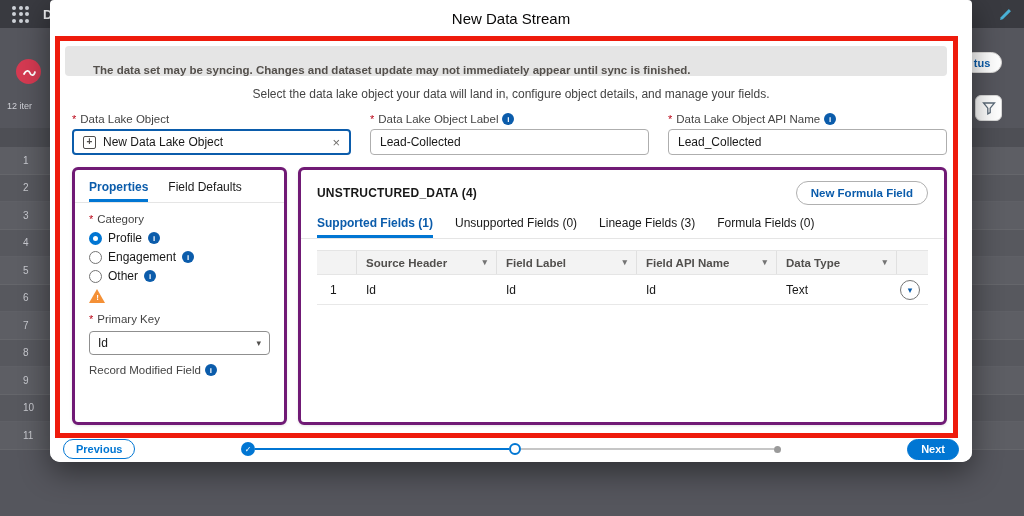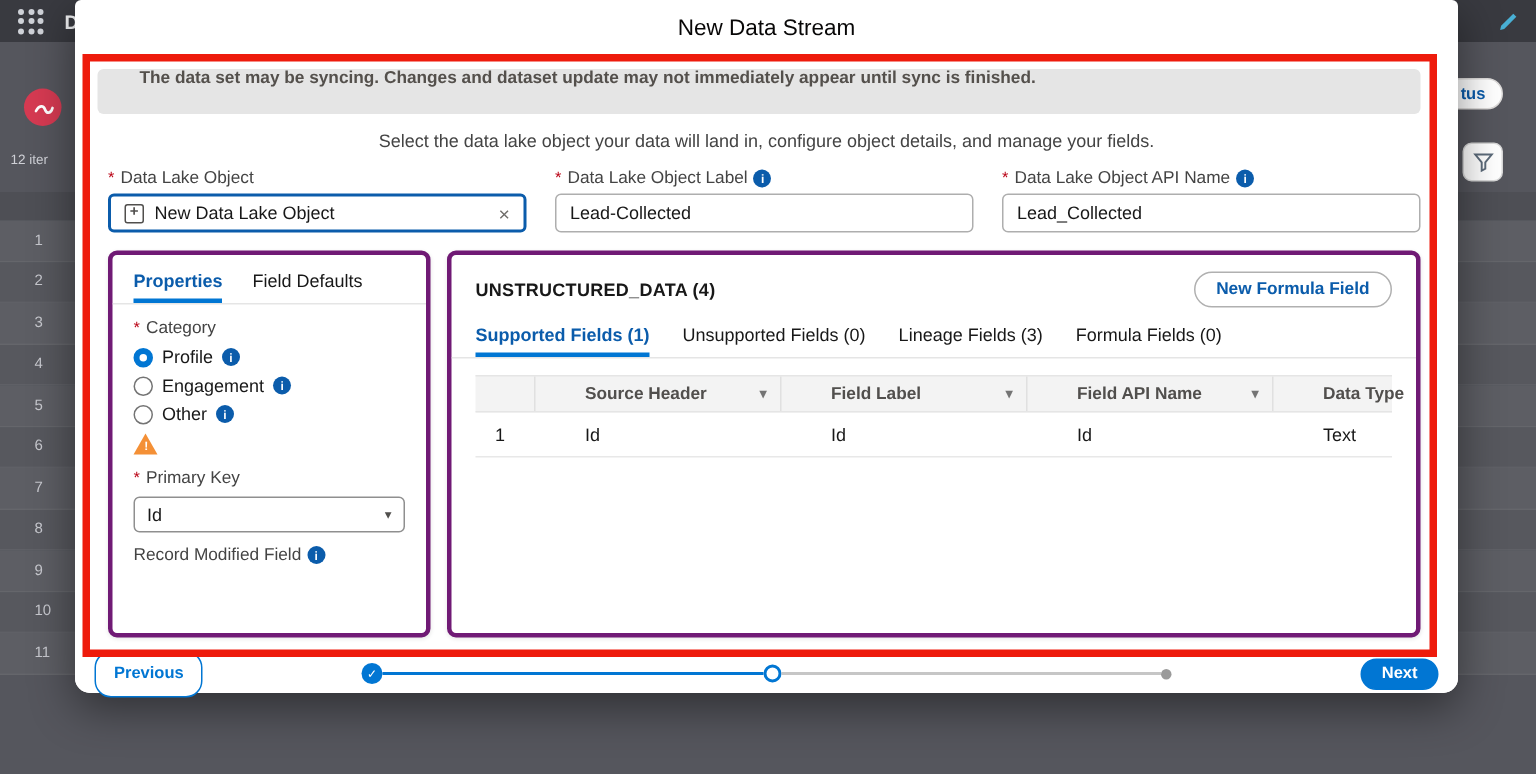--- a/index.html
+++ b/index.html
@@ -24,21 +24,21 @@
   .bg-row span { margin-left:23px; color:#c7c8ce; font-size:10px; }
 
   .status-pill { position:absolute; left:962px; top:52px; width:40px; height:21px; background:#ffffff; border:1px solid #dddbda; border-radius:11px; color:#0b5cab; font-size:11px; font-weight:700; display:flex; align-items:center; justify-content:center; z-index:1; cursor:pointer; }
   .filter-btn { position:absolute; left:975px; top:95px; width:27px; height:26px; background:#fff; border:1px solid #d8d8d8; border-radius:6px; display:flex; align-items:center; justify-content:center; z-index:1; cursor:pointer; }
 
   
   .modal { position:absolute; left:50px; top:0; width:922px; height:462px; background:#fff; border-radius:4px 4px 10px 10px; box-shadow:0 10px 30px rgba(0,0,0,0.45); z-index:2; }
   .modal-header { height:36px; display:flex; align-items:center; justify-content:center; }
   .modal-title { font-size:15px; font-weight:400; color:#080707; margin:0; }
 
-  .banner { margin:10px 25px 0 15px; height:30px; background:#e5e5e5; border-radius:4px; display:flex; align-items:flex-start; padding:0 12px 0 28px; font-size:11.5px; font-weight:700; color:#54504c; }
+  .banner { margin:10px 25px 0 15px; height:30px; background:#e5e5e5; border-radius:4px; display:flex; align-items:flex-end; padding:0 12px 0 28px; font-size:11.5px; font-weight:700; color:#54504c; }
   .subtitle { margin-top:11px; text-align:center; font-size:12px; color:#444; }
 
   .form-row { margin:12px 25px 0 22px; display:grid; grid-template-columns:1fr 1fr 1fr; gap:19px; }
   .field-label { display:flex; align-items:center; gap:4px; font-size:11.5px; color:#444; margin-bottom:4px; }
   .req { color:#ba0517; font-size:11px; }
   .tf { height:26px; border:1px solid #aeaeae; border-radius:4px; display:flex; align-items:center; padding:0 9px; font-size:12px; color:#181818; background:#fff; cursor:text; }
   .tf.focused { border:2px solid #0b5cab; }
   .add-ic { width:13px; height:13px; border:1.5px solid #514f4d; border-radius:2px; display:flex; align-items:center; justify-content:center; font-size:10px; font-weight:700; color:#514f4d; line-height:1; margin-right:7px; flex:none; }
   .clear-ic { margin-left:auto; color:#706e6b; font-size:13px; cursor:pointer; line-height:1; }
   .info-ic { width:12px; height:12px; border-radius:50%; background:#0b5cab; color:#fff; font-size:8px; font-weight:700; display:inline-flex; align-items:center; justify-content:center; flex:none; }
@@ -68,35 +68,35 @@
   .chev { color:#514f4d; font-size:9px; line-height:1; }
   .rm-label { margin-top:9px; margin-bottom:0; }
 
   .rt-head { display:flex; align-items:center; justify-content:space-between; padding:11px 16px 7px; }
   .rt-title { font-size:12px; font-weight:700; color:#181818; letter-spacing:0.2px; }
   .formula-btn { height:24px; padding:0 14px; border-radius:13px; border:1px solid #b0b0b0; background:#fff; color:#0b5cab; font-size:11.5px; font-weight:700; cursor:pointer; font-family:inherit; }
   .rtabs { display:flex; gap:22px; padding:0 16px; border-bottom:1px solid #e5e5e5; }
   .rtab { padding:4px 0 8px; font-size:12px; color:#181818; cursor:pointer; white-space:nowrap; }
   .rtab.active { color:#0b5cab; font-weight:700; border-bottom:3px solid #0176d3; padding-bottom:5px; }
   .table { margin:11px 16px 0; }
-  .thead, .trow { display:grid; grid-template-columns:40px 140px 140px 140px 120px 1fr; align-items:center;gap:24px; }
+  .thead, .trow { display:grid; grid-template-columns:40px 140px 140px 140px 120px 1fr; align-items:center; }
   .thead { background:#f3f3f3; border-top:1px solid #e5e5e5; border-bottom:1px solid #e5e5e5; height:25px; }
   .th { display:flex; align-items:center; justify-content:space-between; padding:0 9px; font-size:11.5px; font-weight:700; color:#514f4d; border-right:1px solid #e0e0e0; height:100%; cursor:pointer; }
   .th.empty { border-right:1px solid #e0e0e0; }
   .th.last { border-right:none; }
   .sort { font-size:9px; color:#747474; line-height:1; }
   .trow { height:30px; border-bottom:1px solid #e8e8e8; font-size:12px; color:#181818; }
   .td { padding:0 9px; }
   .td.num { padding-left:13px; }
   .row-action { justify-self:end; margin-right:8px; width:20px; height:20px; border:1px solid #747474; border-radius:50%; background:#fff; display:flex; align-items:center; justify-content:center; color:#0b5cab; font-size:9px; cursor:pointer; }
 
   .red-rect { position:absolute; left:5px; top:36px; width:903px; height:402px; border:5px solid #ee1b0c; pointer-events:none; z-index:10; }
 
   .footer { position:absolute; left:0; right:0; bottom:0; height:26px; display:flex; align-items:center; padding:0 13px; background:#fff; border-radius:0 0 10px 10px; }
-  .btn-prev { height:31px; padding:0 12px; border:1px solid #0176d3; border-radius:11px; background:#fff; color:#0176d3; font-size:11px; font-weight:700; cursor:pointer; font-family:inherit; }
+  .btn-prev { height:20px; padding:0 12px; border:1px solid #0176d3; border-radius:11px; background:#fff; color:#0176d3; font-size:11px; font-weight:700; cursor:pointer; font-family:inherit; }
   .btn-next { margin-left:auto; height:21px; padding:0 13px; border:1px solid #0176d3; border-radius:11px; background:#0176d3; color:#fff; font-size:11px; font-weight:700; cursor:pointer; font-family:inherit; }
   .progress { position:absolute; left:50%; top:50%; transform:translate(-50%,-50%); width:540px; display:flex; align-items:center; }
   .pdot1 { width:14px; height:14px; border-radius:50%; background:#0176d3; color:#fff; font-size:8px; display:flex; align-items:center; justify-content:center; flex:none; }
   .pline1 { flex:1; height:2px; background:#0176d3; }
   .pdot2 { width:12px; height:12px; border-radius:50%; background:#fff; border:2px solid #0176d3; flex:none; }
   .pline2 { flex:1; height:2px; background:#c6c6c6; }
   .pdot3 { width:7px; height:7px; border-radius:50%; background:#9a9a9a; flex:none; }
 </style>
 </head>
 <body>

